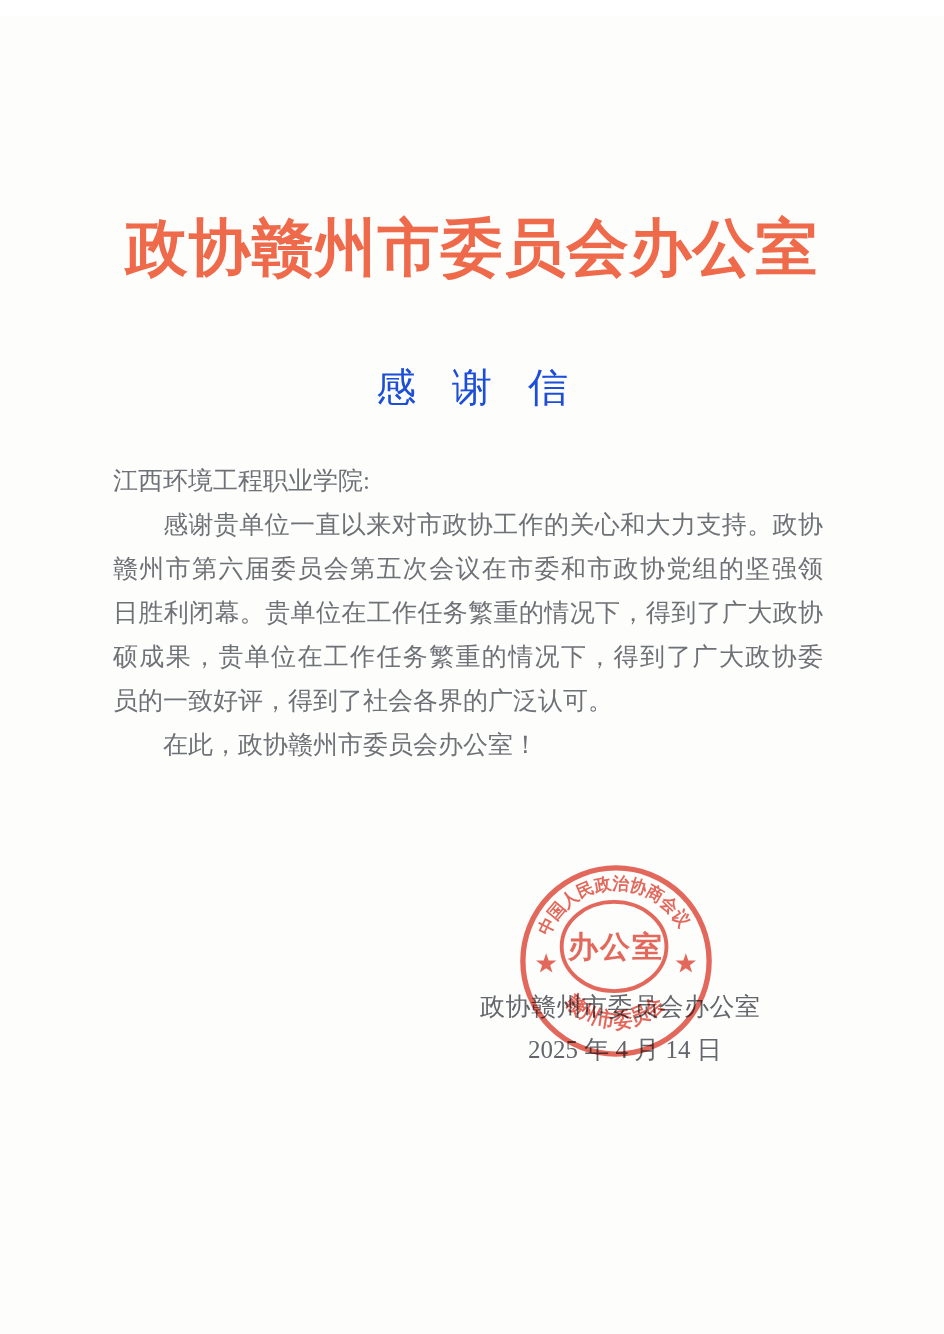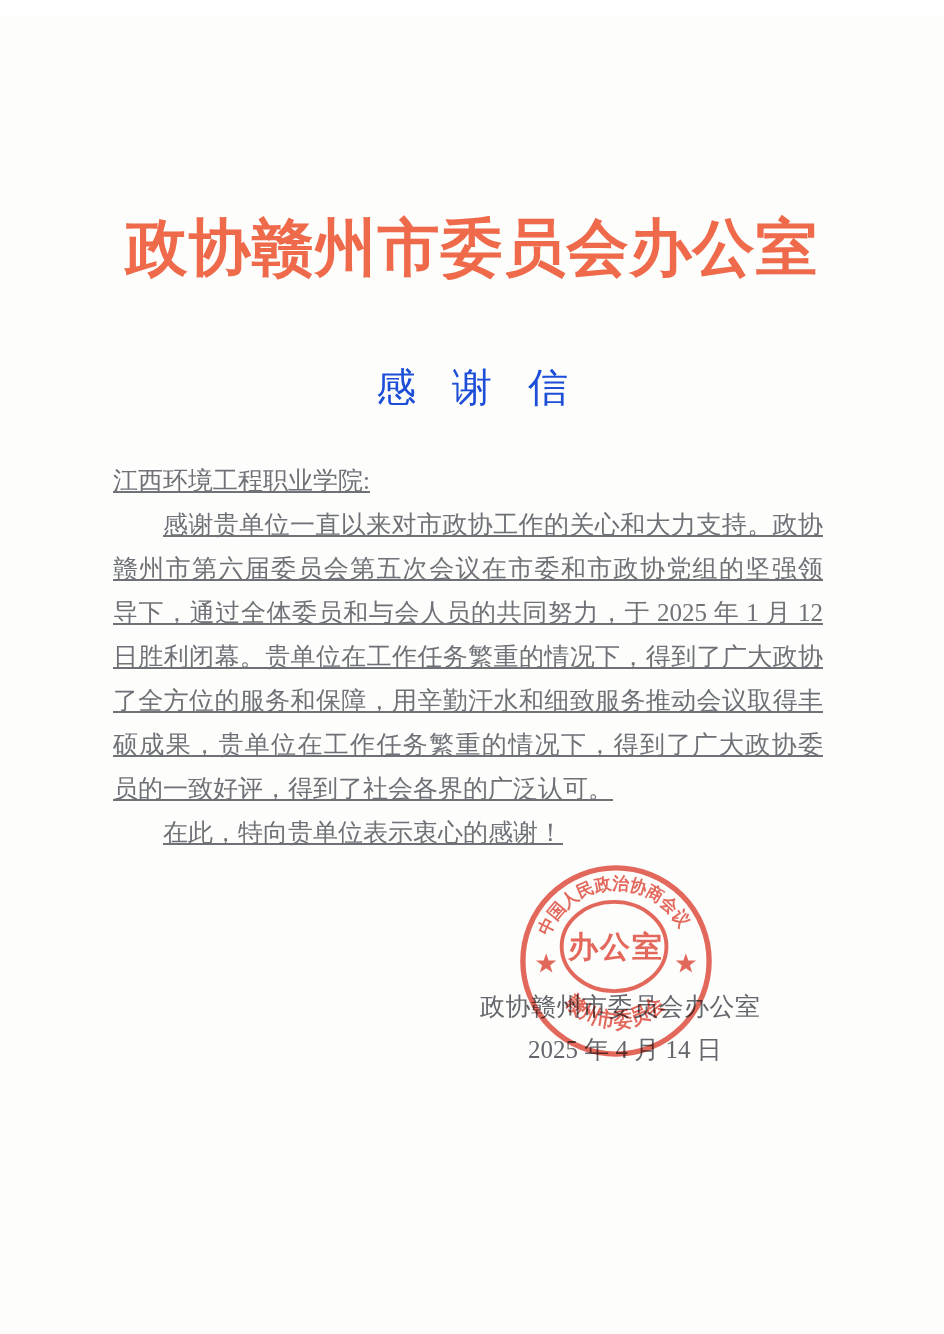--- a/index.html
+++ b/index.html
@@ -50,21 +50,20 @@
     width: 710px;
     font-size: 25px;
     line-height: 44px;
     color: #6e7176;
   }
   .body-line {
     text-align: justify;
     text-align-last: justify;
     height: 44px;
     overflow: hidden;
-    text-decoration: underline;
   }
   .body-line.first {
     text-indent: 2em;
   }
   .body-line.last {
     text-align-last: left;
   }
   .addressee {
     text-align: left;
     text-align-last: left;
@@ -110,26 +109,24 @@
 <div class="page">
 
   <div class="letterhead">政协赣州市委员会办公室</div>
 
   <div class="doc-title">感谢信</div>
 
   <div class="body-text">
     <div class="body-line addressee">江西环境工程职业学院:</div>
     <div class="body-line first">感谢贵单位一直以来对市政协工作的关心和大力支持。政协</div>
     <div class="body-line">赣州市第六届委员会第五次会议在市委和市政协党组的坚强领</div>
-    <div class="body-line">导下，通过全体委员和与会人员的共同努力，于 2025 年 1 月 12</div>
     <div class="body-line">日胜利闭幕。贵单位在工作任务繁重的情况下，得到了广大政协委</div>
-    <div class="body-line">了全方位的服务和保障，用辛勤汗水和细致服务推动会议取得丰</div>
     <div class="body-line">硕成果，贵单位在工作任务繁重的情况下，得到了广大政协委</div>
     <div class="body-line last">员的一致好评，得到了社会各界的广泛认可。</div>
-    <div class="body-line first last">在此，特向贵单位表示衷心的感谢！</div>
+    <div class="body-line first last">在此，政协赣州市委员会办公室！</div>
   </div>
 
   <div class="signature-org">政协赣州市委员会办公室</div>
 
   <div class="signature-date">2025 年 4 月 14 日</div>
 
   <div class="seal">
     <svg viewBox="0 0 200 200" xmlns="http://www.w3.org/2000/svg">
       <defs>
         <path id="sealTopArc" d="M 30.5 74.7 A 74 74 0 0 1 169.5 74.7" fill="none"></path>

